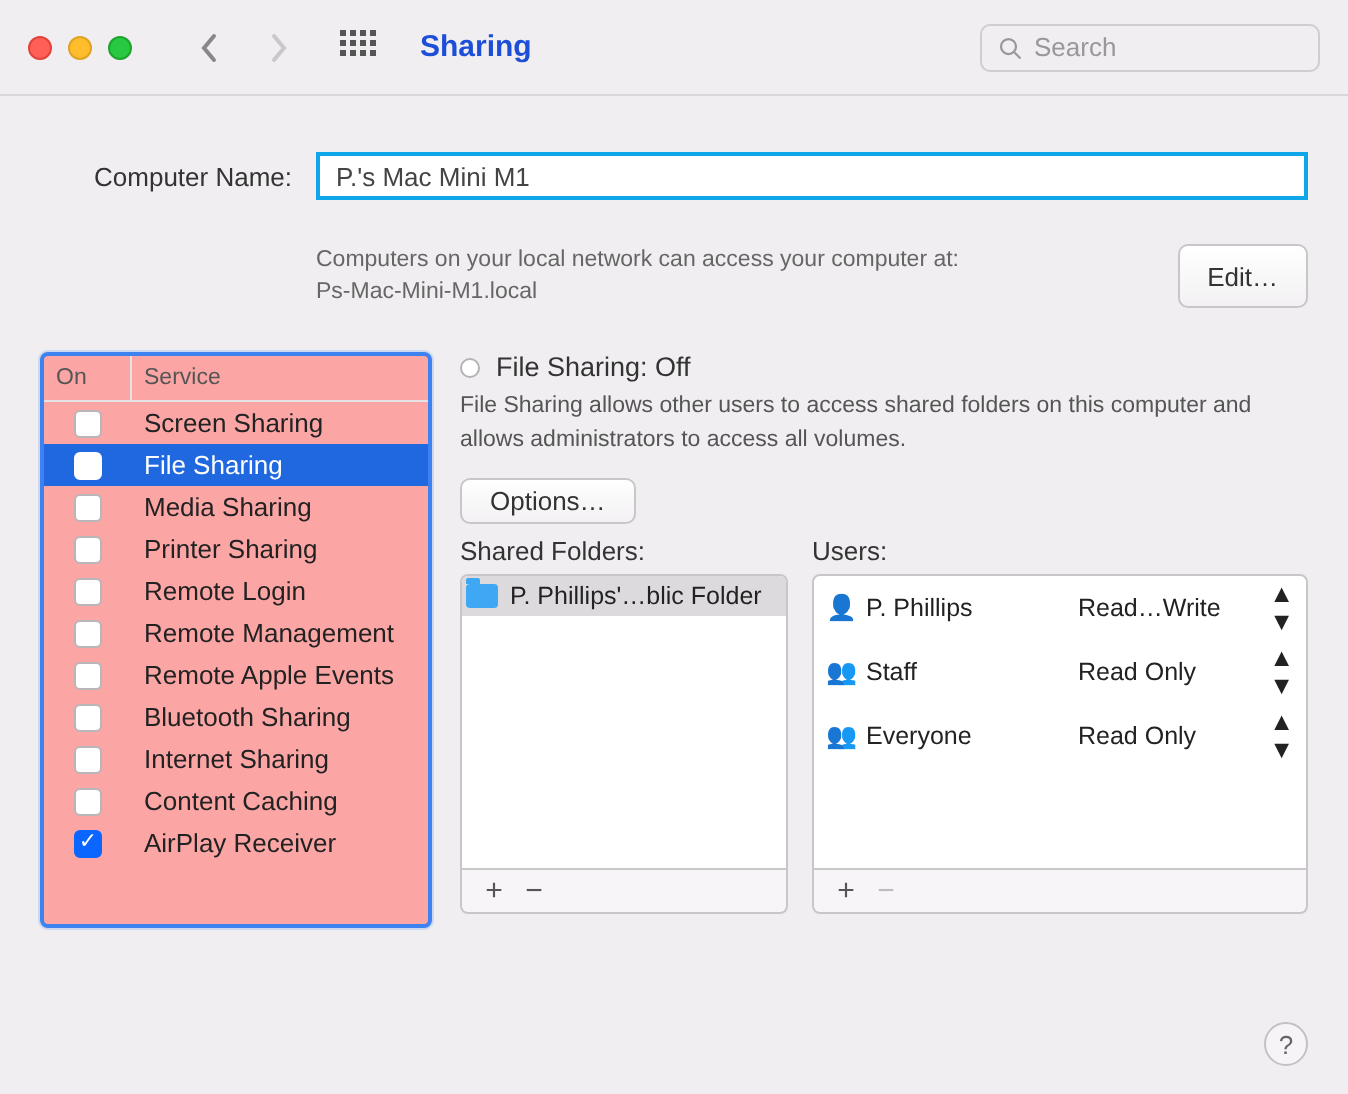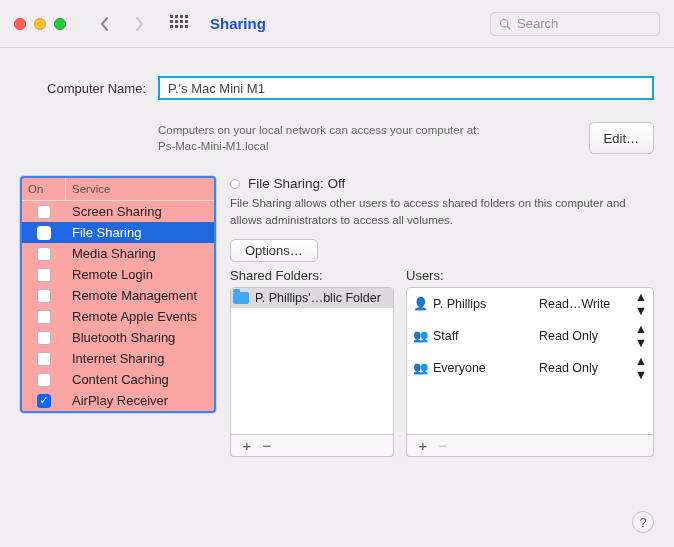--- a/index.html
+++ b/index.html
@@ -101,21 +101,21 @@
   .pm { width:20px; text-align:center; color:#555; font-size:15px; line-height:1;}
   .pm.disabled { color:#bdbbbd;}
   .folder-item {
     background:#dcdadd; padding:3px 2px; display:flex; align-items:center; gap:6px; font-size:12.5px;
   }
   .folder-icon { width:16px; height:12px; background:#3fa8f4; border-radius:2px; position:relative;}
   .folder-icon::before { content:""; position:absolute; top:-3px; left:0; width:7px; height:3px; background:#3fa8f4; border-radius:1px 1px 0 0;}
   .user-row { display:flex; align-items:center; padding:2px 6px 2px 6px; gap:6px; font-size:12.5px;}
   .user-row .uname { flex:1;}
   .uicon { width:14px; text-align:center; color:#555;}
-  .svc-body { }
+  .svc-body { padding-bottom: 30px; }
   .help {
     position:absolute; right:20px; bottom:14px; width:22px; height:22px;
     border:1px solid #c3c1c3; border-radius:50%; display:flex; align-items:center; justify-content:center;
     color:#666; background:#f6f4f6; font-size:13px;
   }
   .perm-col { width:108px; display:flex; justify-content:space-between; align-items:center;}
 </style>
 </head>
 <body>
 
@@ -191,20 +191,26 @@
             <div class="col-on">
               <div class="chk sel"></div>
             </div>
             <div class="col-svc">File Sharing</div>
           </div>
           <div class="svc-row">
             <div class="col-on">
               <div class="chk"></div>
             </div>
             <div class="col-svc">Media Sharing</div>
+          </div>
+          <div class="svc-row">
+            <div class="col-on">
+              <div class="chk"></div>
+            </div>
+            <div class="col-svc">Printer Sharing</div>
           </div>
           <div class="svc-row">
             <div class="col-on">
               <div class="chk"></div>
             </div>
             <div class="col-svc">Remote Login</div>
           </div>
           <div class="svc-row">
             <div class="col-on">
               <div class="chk"></div>

